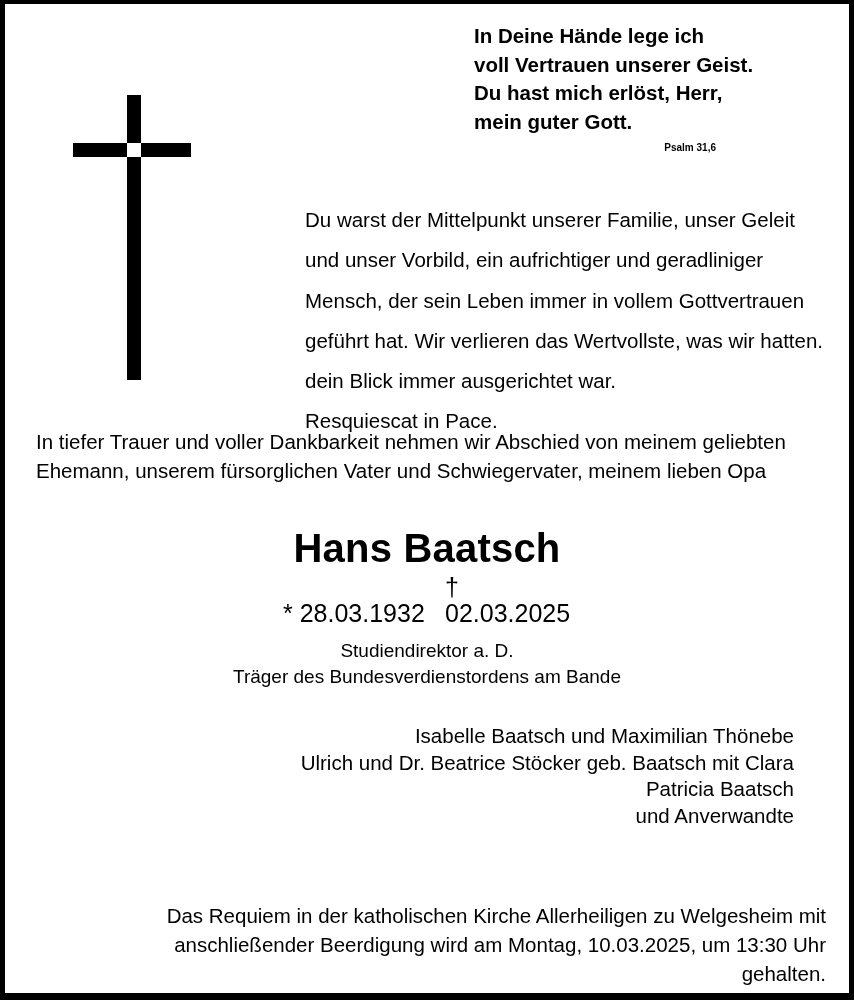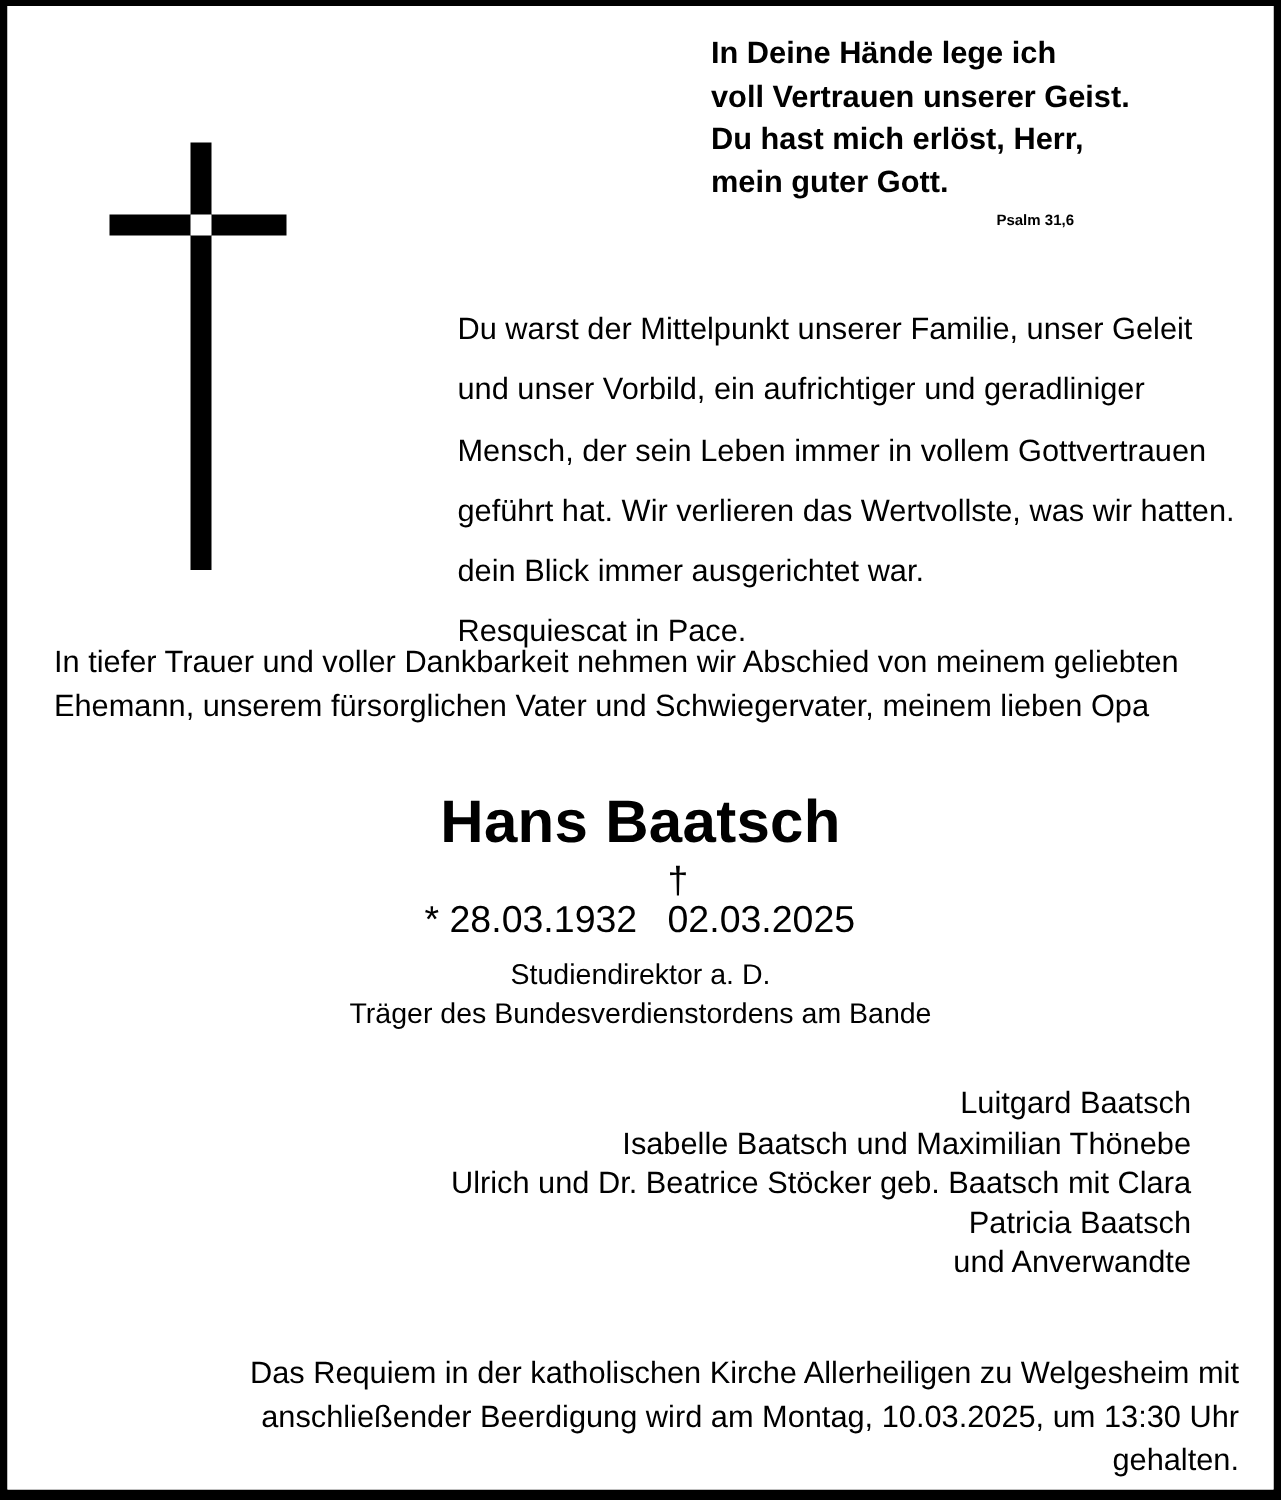--- a/index.html
+++ b/index.html
@@ -258,21 +258,20 @@
     <div class="dates">
       <span class="date-born">* 28.03.1932</span><span class="date-died">† 02.03.2025</span>
     </div>
 
     <div class="titles">
       <span class="title-line">Studiendirektor a. D.</span>
       <span class="title-line">Träger des Bundesverdienstordens am Bande</span>
     </div>
 
     <div class="survivors">
-      <span class="survivor-line">Luitgard Baatsch</span>
       <span class="survivor-line">Isabelle Baatsch und Maximilian Thönebe</span>
       <span class="survivor-line">Ulrich und Dr. Beatrice Stöcker geb. Baatsch mit Clara</span>
       <span class="survivor-line">Patricia Baatsch</span>
       <span class="survivor-line">und Anverwandte</span>
     </div>
 
     <div class="funeral">
       <span class="funeral-line">Das Requiem in der katholischen Kirche Allerheiligen zu Welgesheim mit</span>
       <span class="funeral-line">anschließender Beerdigung wird am Montag, 10.03.2025, um 13:30 Uhr</span>
       <span class="funeral-line">gehalten.</span>

